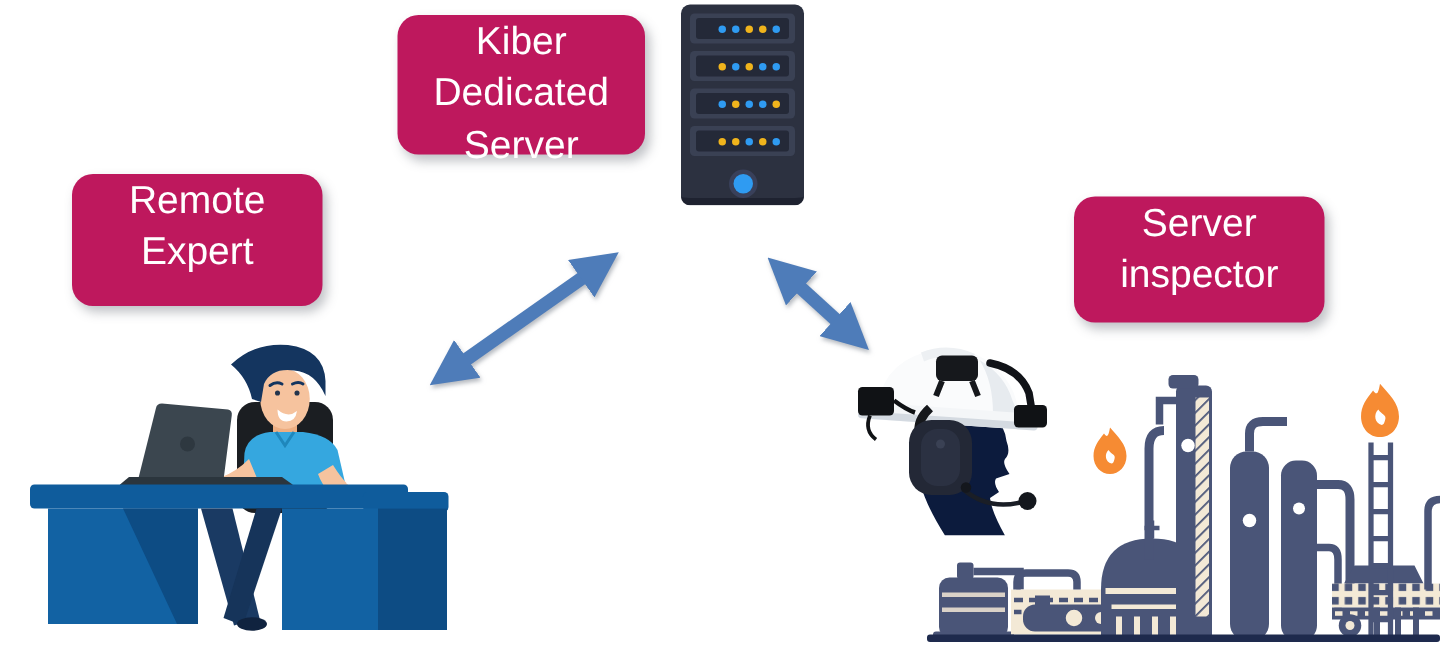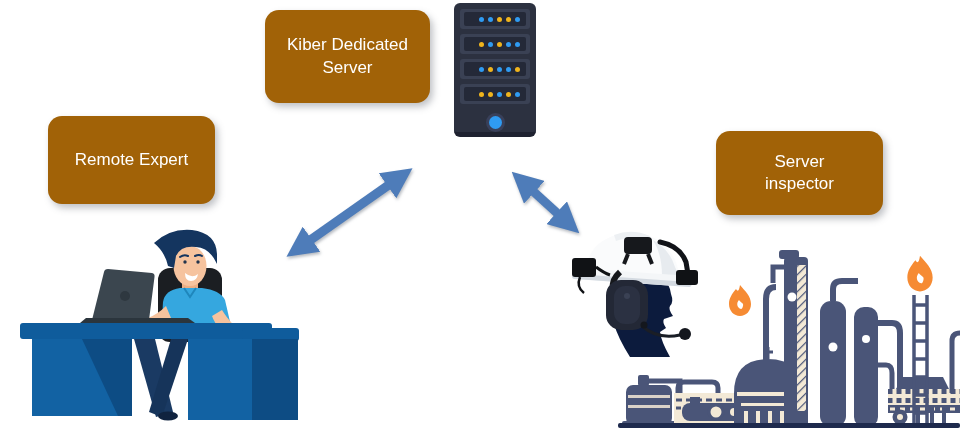--- a/index.html
+++ b/index.html
@@ -2,23 +2,23 @@
 <html><head>
 <meta charset="utf-8">
 <style>
   html,body{margin:0;padding:0;background:#fff;}
   .canvas{
     position:relative;width:960px;height:431px;overflow:hidden;
     background:#ffffff;font-family:"Liberation Sans",sans-serif;
   }
   
   .label-box{
-    position:absolute;background:#a16207;color:#fff;border-radius:14px;
-    display:flex;align-items:center;justify-content:center;text-align:center;
-    font-size:17px;line-height:1.32;box-shadow:3px 4px 7px rgba(90,95,105,.38);
+    position:absolute;background:#be185d;color:#fff;border-radius:14px;
+    display:flex;justify-content:center;text-align:center;
+    font-size:26px;line-height:1.32;box-shadow:3px 4px 7px rgba(90,95,105,.38);
     z-index:6;
   }
   .box-kiber{left:265px;top:10px;width:165px;height:93px;padding:0 14px;box-sizing:border-box;}
   .box-remote{left:48px;top:116px;width:167px;height:88px;padding:0 12px;box-sizing:border-box;}
   .box-field{left:716px;top:131px;width:167px;height:84px;padding:0 26px;box-sizing:border-box;}
   
   .server{
     position:absolute;left:454px;top:3px;width:82px;height:134px;
     background:#2C3140;border-radius:6px;box-sizing:border-box;
     padding:6px 6px 0 6px;z-index:5;border-bottom:5px solid #1E2230;

